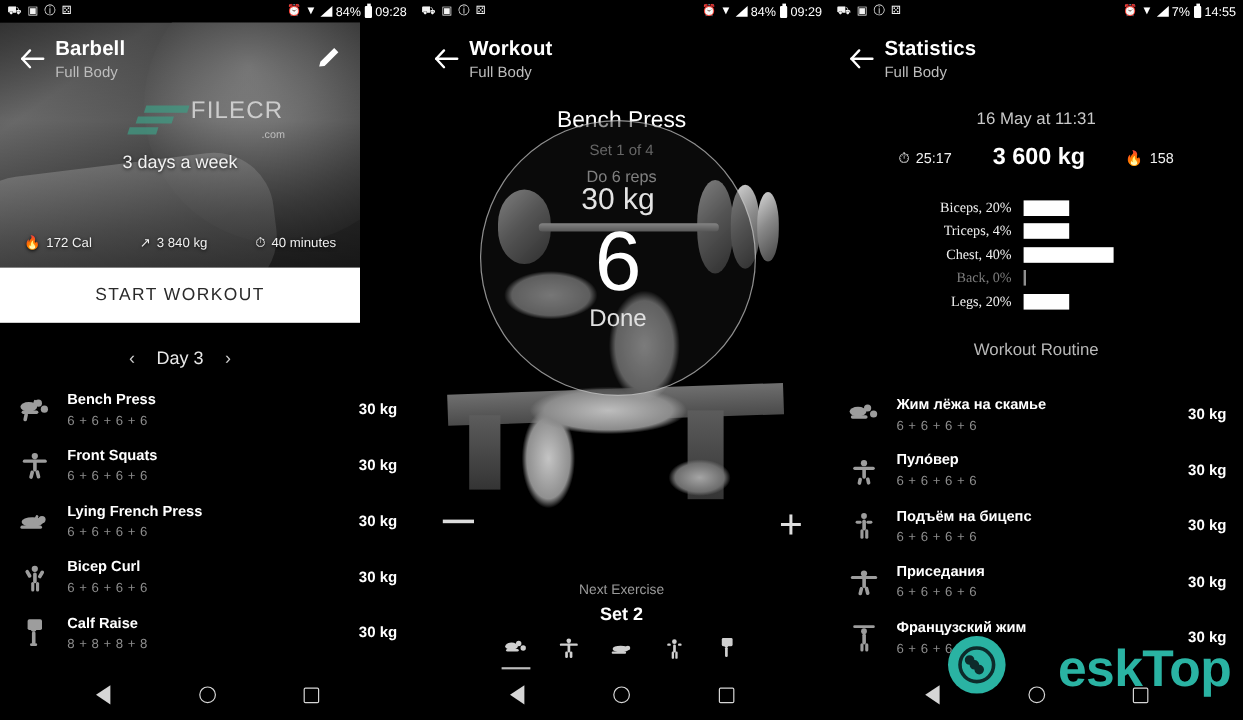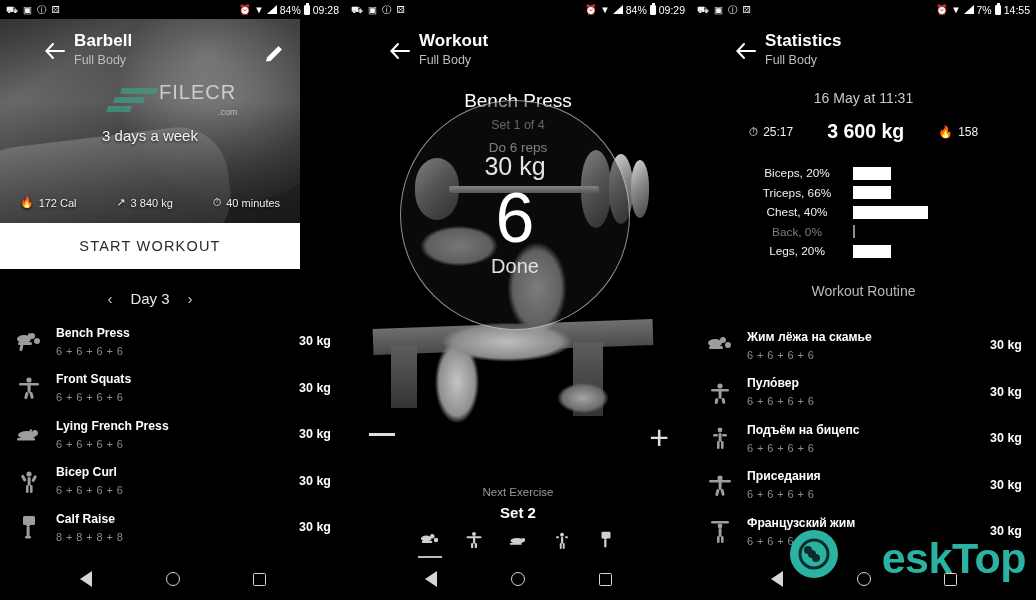--- a/index.html
+++ b/index.html
@@ -26,21 +26,21 @@
   .sb-txt { font-size:10.5px; letter-spacing:0; }
   .sig { width:10px; height:9px; position:relative; display:inline-block; }
   .sig::after{ content:""; position:absolute; left:0; bottom:0;
     border-left:10px solid transparent; border-bottom:9px solid #fff; }
   .batt { width:6px; height:10px; border:1.2px solid #fff; border-radius:1px;
     position:relative; display:inline-block; background:#fff; }
   .batt::before{ content:""; position:absolute; top:-2.4px; left:1.4px;
     width:3px; height:1.6px; background:#fff; }
 
   
-  .appbar { display:flex; align-items:flex-end; padding:10px 12px 0 12px;margin-left:28px; }
+  .appbar { display:flex; align-items:center; padding:10px 12px 0 12px; }
   .backarrow {
     width:34px; height:34px; flex:0 0 34px; position:relative; cursor:pointer;
   }
   .backarrow svg { position:absolute; top:7px; left:4px; }
   .titles { padding-top:2px; }
   .title { font-size:17px; font-weight:bold; line-height:1.15; letter-spacing:.1px; }
   .subtitle { font-size:12.5px; color:#bdbdbd; line-height:1.35; margin-top:1px; }
   .edit-icon { margin-left:auto; width:26px; height:26px; position:relative; cursor:pointer; }
 
   
@@ -140,21 +140,21 @@
   .film { width:28px; height:28px; display:flex; align-items:center; justify-content:center; position:relative; cursor:pointer; }
   .film.active::after { content:""; position:absolute; bottom:-4px; left:2px; right:2px; height:1.6px; background:#bdbdbd; }
 
   
   .statdate { text-align:center; font-size:14px; color:#c9c9c9; margin-top:22px; }
   .statrow { display:flex; align-items:center; justify-content:center; gap:34px; margin-top:14px; }
   .st-small { font-size:12px; display:flex; align-items:center; gap:5px; color:#f0f0f0; }
   .st-big { font-size:19.5px; font-weight:bold; }
   .muscles { margin-top:20px; padding-left:60px; }
   .mrow { display:flex; align-items:center; height:19.5px; }
-  .mlabel { width:92px; text-align:center; font-size:11.8px; color:#f0f0f0; white-space:nowrap; }
+  .mlabel { width:92px; text-align:right; font-size:11.8px; color:#f0f0f0; white-space:nowrap;font-family:Liberation Serif, serif; }
   .mlabel.zero { color:#7d7d7d; }
   .mbarwrap { margin-left:10px; }
   .mbar { height:13px; background:#fff; display:block; }
   .mbar.zero { width:1.5px; background:#8f8f8f; }
   .routine-title { text-align:center; font-size:14px; color:#b9b9b9; margin-top:22px; }
 
   
   .navbar {
     position:absolute; bottom:0; left:0; width:100%; height:42px;
     display:flex; align-items:center; justify-content:center; gap:70px; background:#000;
@@ -534,21 +534,21 @@
     </div>
 
     <div class="muscles">
       <div class="mrow">
         <div class="mlabel">Biceps, 20%</div>
         <div class="mbarwrap">
             <span class="mbar" style="width: 37.5px; background: rgb(255, 255, 255);"></span>
           </div>
       </div>
       <div class="mrow">
-        <div class="mlabel">Triceps, 66%</div>
+        <div class="mlabel">Triceps, 4%</div>
         <div class="mbarwrap">
             <span class="mbar" style="width: 37.5px; background: rgb(255, 255, 255);"></span>
           </div>
       </div>
       <div class="mrow">
         <div class="mlabel">Chest, 40%</div>
         <div class="mbarwrap">
             <span class="mbar" style="width: 75px; background: rgb(255, 255, 255);"></span>
           </div>
       </div>

